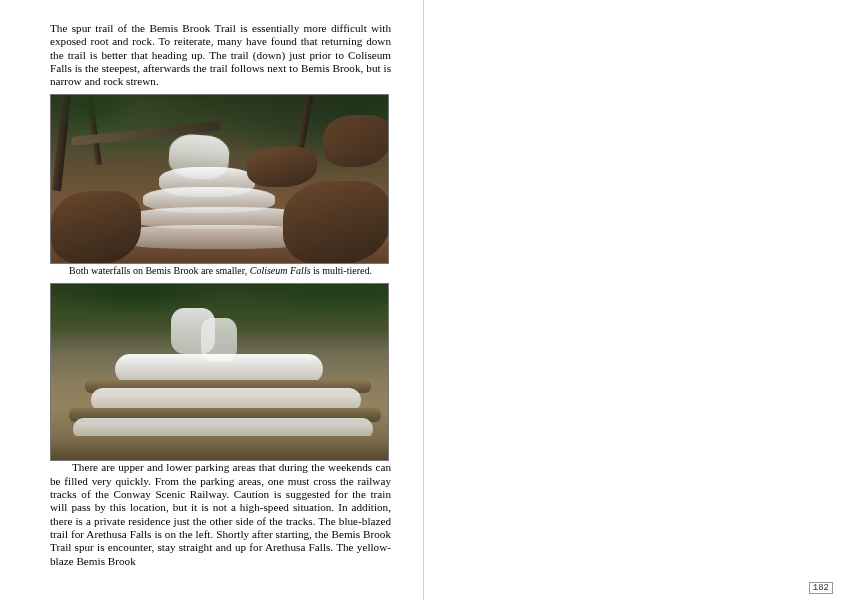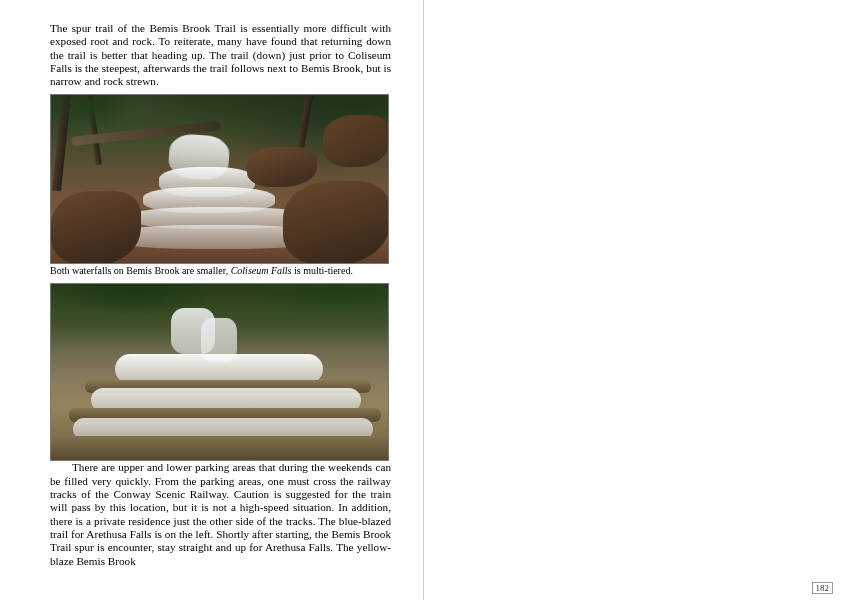--- a/index.html
+++ b/index.html
@@ -57,20 +57,21 @@
   .figure {
     margin: 6px 0 0 0;
     position: relative;
     border: 1px solid #777;
     box-sizing: border-box;
     overflow: hidden;
   }
   .caption {
     font-size: 10px;
     line-height: 12px;
+    text-align: center;
     margin: 1px 0 4px 0;
   }
   .caption i { font-style: italic; }
   .caption b { font-weight: bold; }
   .cap-blue { color: #1b3fc4; text-decoration: underline; font-weight: bold; }
 
   
   .photo {
     width: 339px;
     position: relative;
@@ -119,21 +120,21 @@
   .p2-ledge {
     position: absolute;
     background: linear-gradient(180deg, #8d7b55, #5d4e33);
     border-radius: 6px;
   }
 
   .page-number {
     position: absolute;
     right: 14px;
     bottom: 6px;
-    font-family: Liberation Serif, serif;
+    font-family: Liberation Mono, monospace;
     font-size: 9px;
     color: #333;
     border: 1px solid #999;
     padding: 0 3px;
   }
 </style>
 </head>
 <body>
 
 <div id="page">

